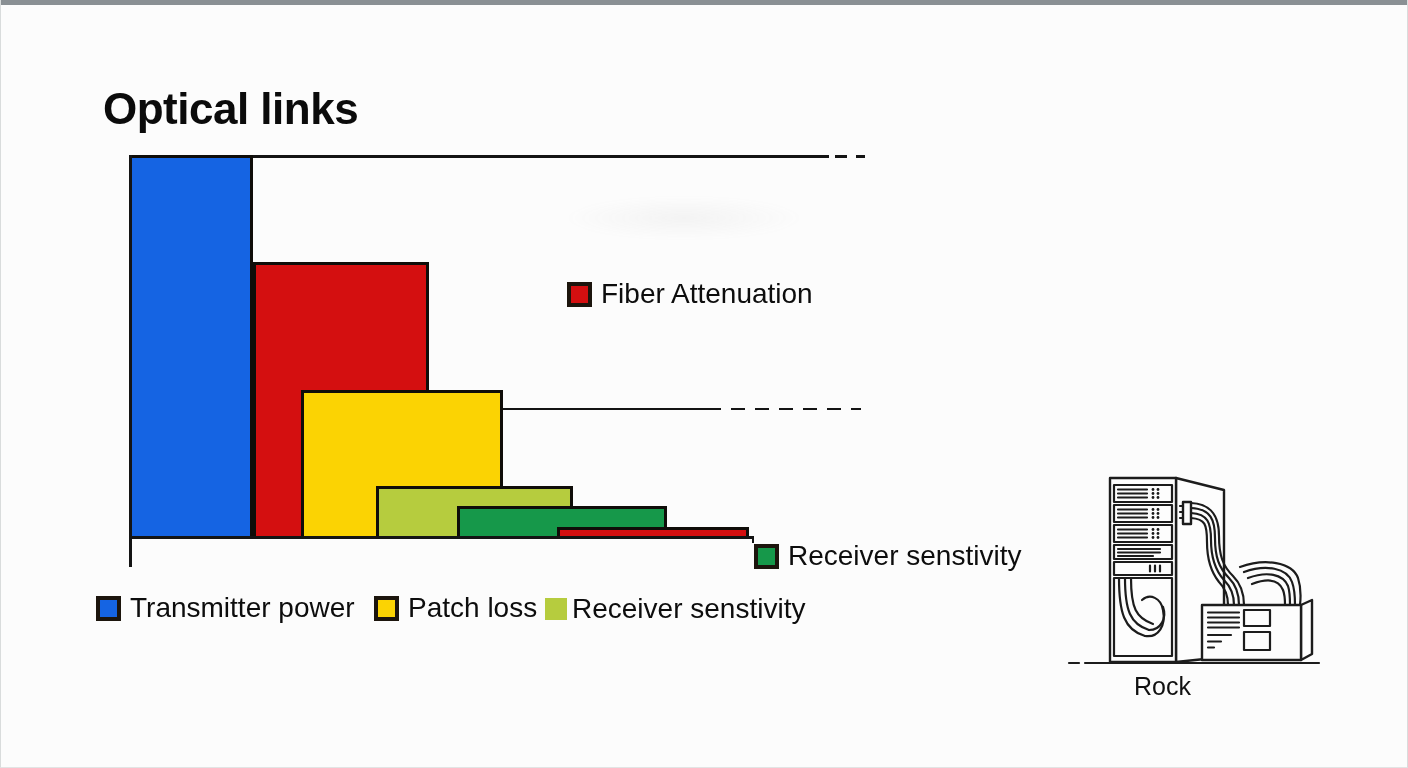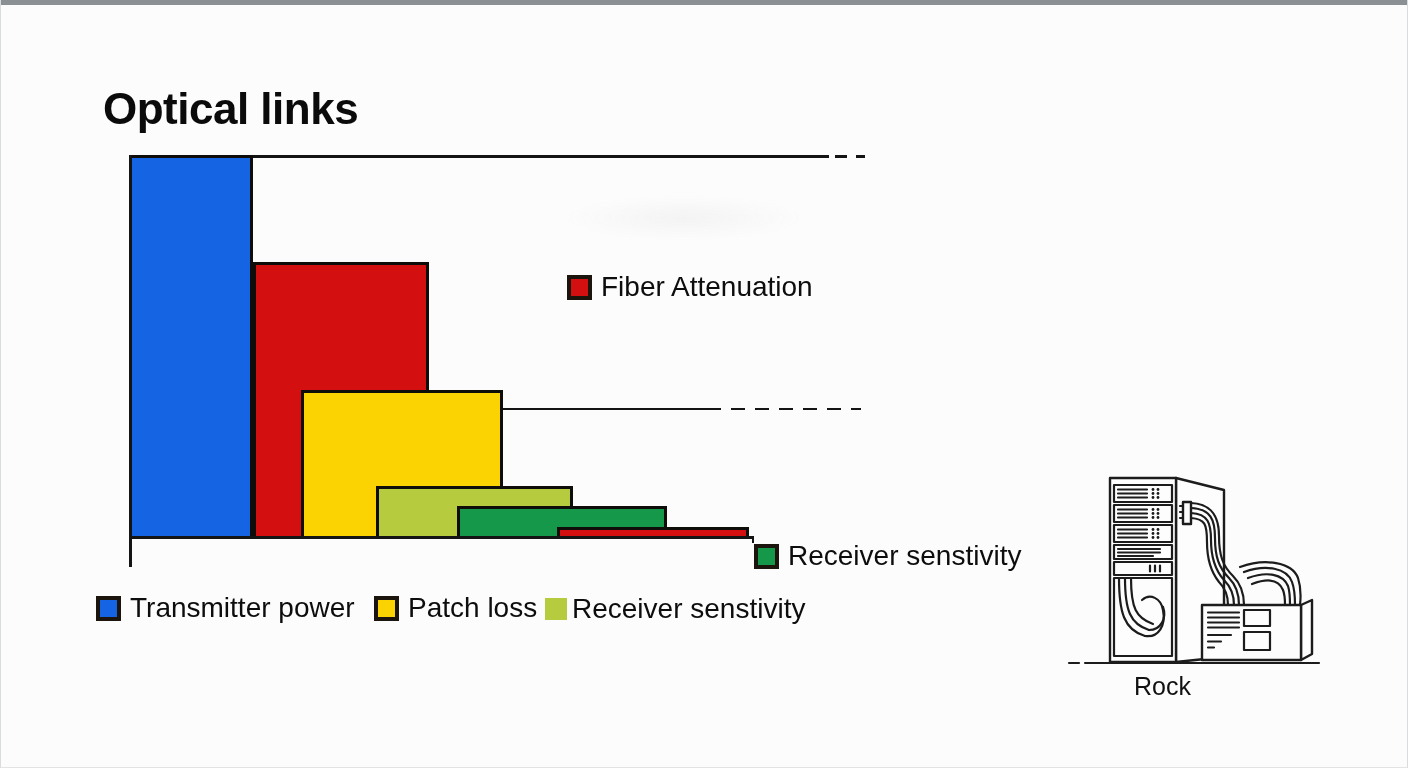--- a/index.html
+++ b/index.html
@@ -47,21 +47,21 @@
       <div class="bar" style="left: 556px; top: 527px; width: 192px; height: 12px; background: rgb(212, 15, 16); z-index: 15;"></div>
       <div class="guide" style="left: 129px; top: 155px; width: 699px; height: 3px; background: rgb(20, 20, 20); z-index: 5;"></div>
       <div class="guide" style="left: 834px; top: 155px; width: 30px; height: 3px; z-index: 5; background: repeating-linear-gradient(90deg, rgb(20, 20, 20) 0px, rgb(20, 20, 20) 12px, transparent 12px, transparent 21px);"></div>
       <div class="guide" style="left: 502px; top: 408px; width: 204px; height: 2px; background: rgb(20, 20, 20); z-index: 5;"></div>
       <div class="guide" style="left: 706px; top: 408px; width: 154px; height: 2px; z-index: 5; background: repeating-linear-gradient(90deg, rgb(20, 20, 20) 0px, rgb(20, 20, 20) 14px, transparent 14px, transparent 24px);"></div>
       <div class="axis" style="left: 128px; top: 155px; width: 3px; height: 412px; background: rgb(20, 20, 20); z-index: 30;"></div>
       <div class="axis" style="left: 128px; top: 536px; width: 625px; height: 3px; background: rgb(20, 20, 20); z-index: 30;"></div>
       <div class="axis" style="left: 751px; top: 536px; width: 2px; height: 7px; background: rgb(20, 20, 20); z-index: 30;"></div>
     </div>
 
-  <div class="legend" style="left:566px;top:271px;">
+  <div class="legend" style="left:566px;top:278px;">
     <span class="sw" style="background: rgb(212, 15, 16);"></span>
     <span>Fiber Attenuation</span>
   </div>
 
   <div class="legend" style="left:753px;top:540px;">
     <span class="sw" style="background: rgb(22, 152, 74);"></span>
     <span>Receiver senstivity</span>
   </div>
 
   <div class="legend" style="left:373px;top:592px;">

